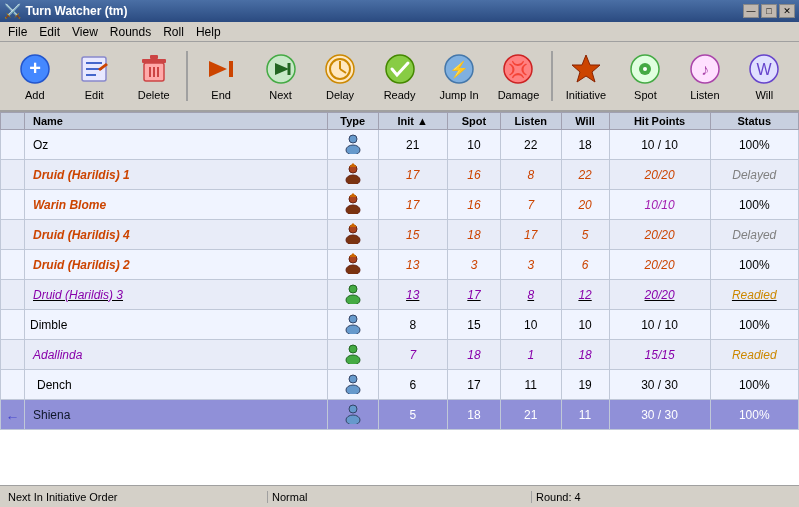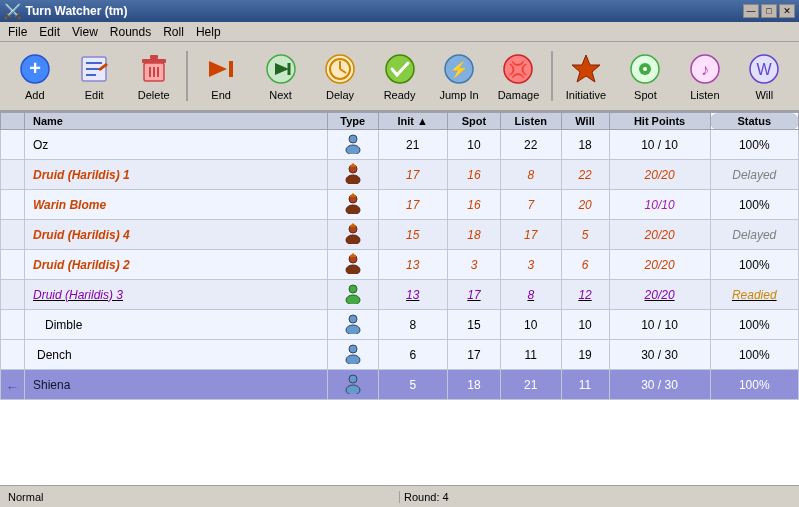--- a/index.html
+++ b/index.html
@@ -314,21 +314,21 @@
       <thead>
         <tr>
           <th style="width:14px;"></th>
           <th style="width:240px; text-align:left; padding-left:8px;">Name</th>
           <th style="width:40px;">Type</th>
           <th style="width:55px;">Init ▲</th>
           <th style="width:42px;">Spot</th>
           <th style="width:48px;">Listen</th>
           <th style="width:38px;">Will</th>
           <th style="width:80px;">Hit Points</th>
-          <th style="width:70px;border-radius:8px;">Status</th>
+          <th style="width:70px;">Status</th>
         </tr>
       </thead>
       <tbody id="table-body">
       <tr style="background: rgb(240, 244, 255);">
             <td style="text-align: center; padding: 0px 2px;"></td>
             <td style="text-align: left; padding-left: 8px; color: rgb(0, 0, 0); font-style: normal; font-weight: normal;">Oz</td>
             <td style="text-align: center;"><svg width="22" height="22" viewBox="0 0 22 22">
                 <circle cx="11" cy="7" r="4" fill="#6699cc" stroke="#334466" stroke-width="1"></circle>
                 <ellipse cx="11" cy="18" rx="7" ry="5" fill="#6699cc" stroke="#334466" stroke-width="1"></ellipse>
               </svg></td>
@@ -408,32 +408,46 @@
               </svg></td>
             <td style="color: rgb(136, 0, 170); font-style: italic;">13</td>
             <td style="color: rgb(136, 0, 170); font-style: italic;">17</td>
             <td style="color: rgb(136, 0, 170); font-style: italic;">8</td>
             <td style="color: rgb(136, 0, 170); font-style: italic;">12</td>
             <td style="color: rgb(136, 0, 170); font-style: italic;">20/20</td>
             <td style="color: rgb(204, 136, 0); font-style: italic;">Readied</td>
           </tr>
           <tr style="background: rgb(240, 244, 255);">
             <td style="text-align: center; padding: 0px 2px;"></td>
-            <td style="text-align: left; padding-left: 20px; color: rgb(0, 0, 0); font-style: normal; font-weight: normal;">Dimble</td>
+            <td style="text-align: left; padding-left: 5px; color: rgb(0, 0, 0); font-style: normal; font-weight: normal;">Dimble</td>
             <td style="text-align: center;"><svg width="22" height="22" viewBox="0 0 22 22">
                 <circle cx="11" cy="7" r="4" fill="#6699cc" stroke="#334466" stroke-width="1"></circle>
                 <ellipse cx="11" cy="18" rx="7" ry="5" fill="#6699cc" stroke="#334466" stroke-width="1"></ellipse>
               </svg></td>
             <td style="color: rgb(0, 0, 0); font-style: normal;">8</td>
             <td style="color: rgb(0, 0, 0); font-style: normal;">15</td>
             <td style="color: rgb(0, 0, 0); font-style: normal;">10</td>
             <td style="color: rgb(0, 0, 0); font-style: normal;">10</td>
             <td style="color: rgb(0, 0, 0); font-style: normal;">10 / 10</td>
             <td style="color: rgb(0, 0, 0); font-style: normal;">100%</td>
           </tr>
+          <tr style="background: rgb(232, 236, 248);">
+            <td style="text-align: center; padding: 0px 2px;"></td>
+            <td style="text-align: left; padding-left: 8px; color: rgb(136, 0, 170); font-style: italic; font-weight: normal;">Adallinda</td>
+            <td style="text-align: center;"><svg width="22" height="22" viewBox="0 0 22 22">
+                <circle cx="11" cy="7" r="4" fill="#44aa44" stroke="#226622" stroke-width="1"></circle>
+                <ellipse cx="11" cy="18" rx="7" ry="5" fill="#44aa44" stroke="#226622" stroke-width="1"></ellipse>
+              </svg></td>
+            <td style="color: rgb(136, 0, 170); font-style: italic;">7</td>
+            <td style="color: rgb(136, 0, 170); font-style: italic;">18</td>
+            <td style="color: rgb(136, 0, 170); font-style: italic;">1</td>
+            <td style="color: rgb(136, 0, 170); font-style: italic;">18</td>
+            <td style="color: rgb(136, 0, 170); font-style: italic;">15/15</td>
+            <td style="color: rgb(204, 136, 0); font-style: italic;">Readied</td>
+          </tr>
           <tr style="background: rgb(240, 244, 255);">
             <td style="text-align: center; padding: 0px 2px;"></td>
             <td style="text-align: left; padding-left: 12px; color: rgb(0, 0, 0); font-style: normal; font-weight: normal;">Dench</td>
             <td style="text-align: center;"><svg width="22" height="22" viewBox="0 0 22 22">
                 <circle cx="11" cy="7" r="4" fill="#6699cc" stroke="#334466" stroke-width="1"></circle>
                 <ellipse cx="11" cy="18" rx="7" ry="5" fill="#6699cc" stroke="#334466" stroke-width="1"></ellipse>
               </svg></td>
             <td style="color: rgb(0, 0, 0); font-style: normal;">6</td>
             <td style="color: rgb(0, 0, 0); font-style: normal;">17</td>
             <td style="color: rgb(0, 0, 0); font-style: normal;">11</td>
@@ -454,15 +468,16 @@
             <td style="color: white; font-style: normal;">11</td>
             <td style="color: white; font-style: normal;">30 / 30</td>
             <td style="color: white; font-style: normal;">100%</td>
           </tr>
         </tbody>
     </table>
   </div>
 </div>
 
 <div class="status-bar">
+  <div class="status-segment">Next In Initiative Order</div>
   <div class="status-segment">Normal</div>
   <div class="status-segment">Round: 4</div>
 </div>
 
 </body></html>

